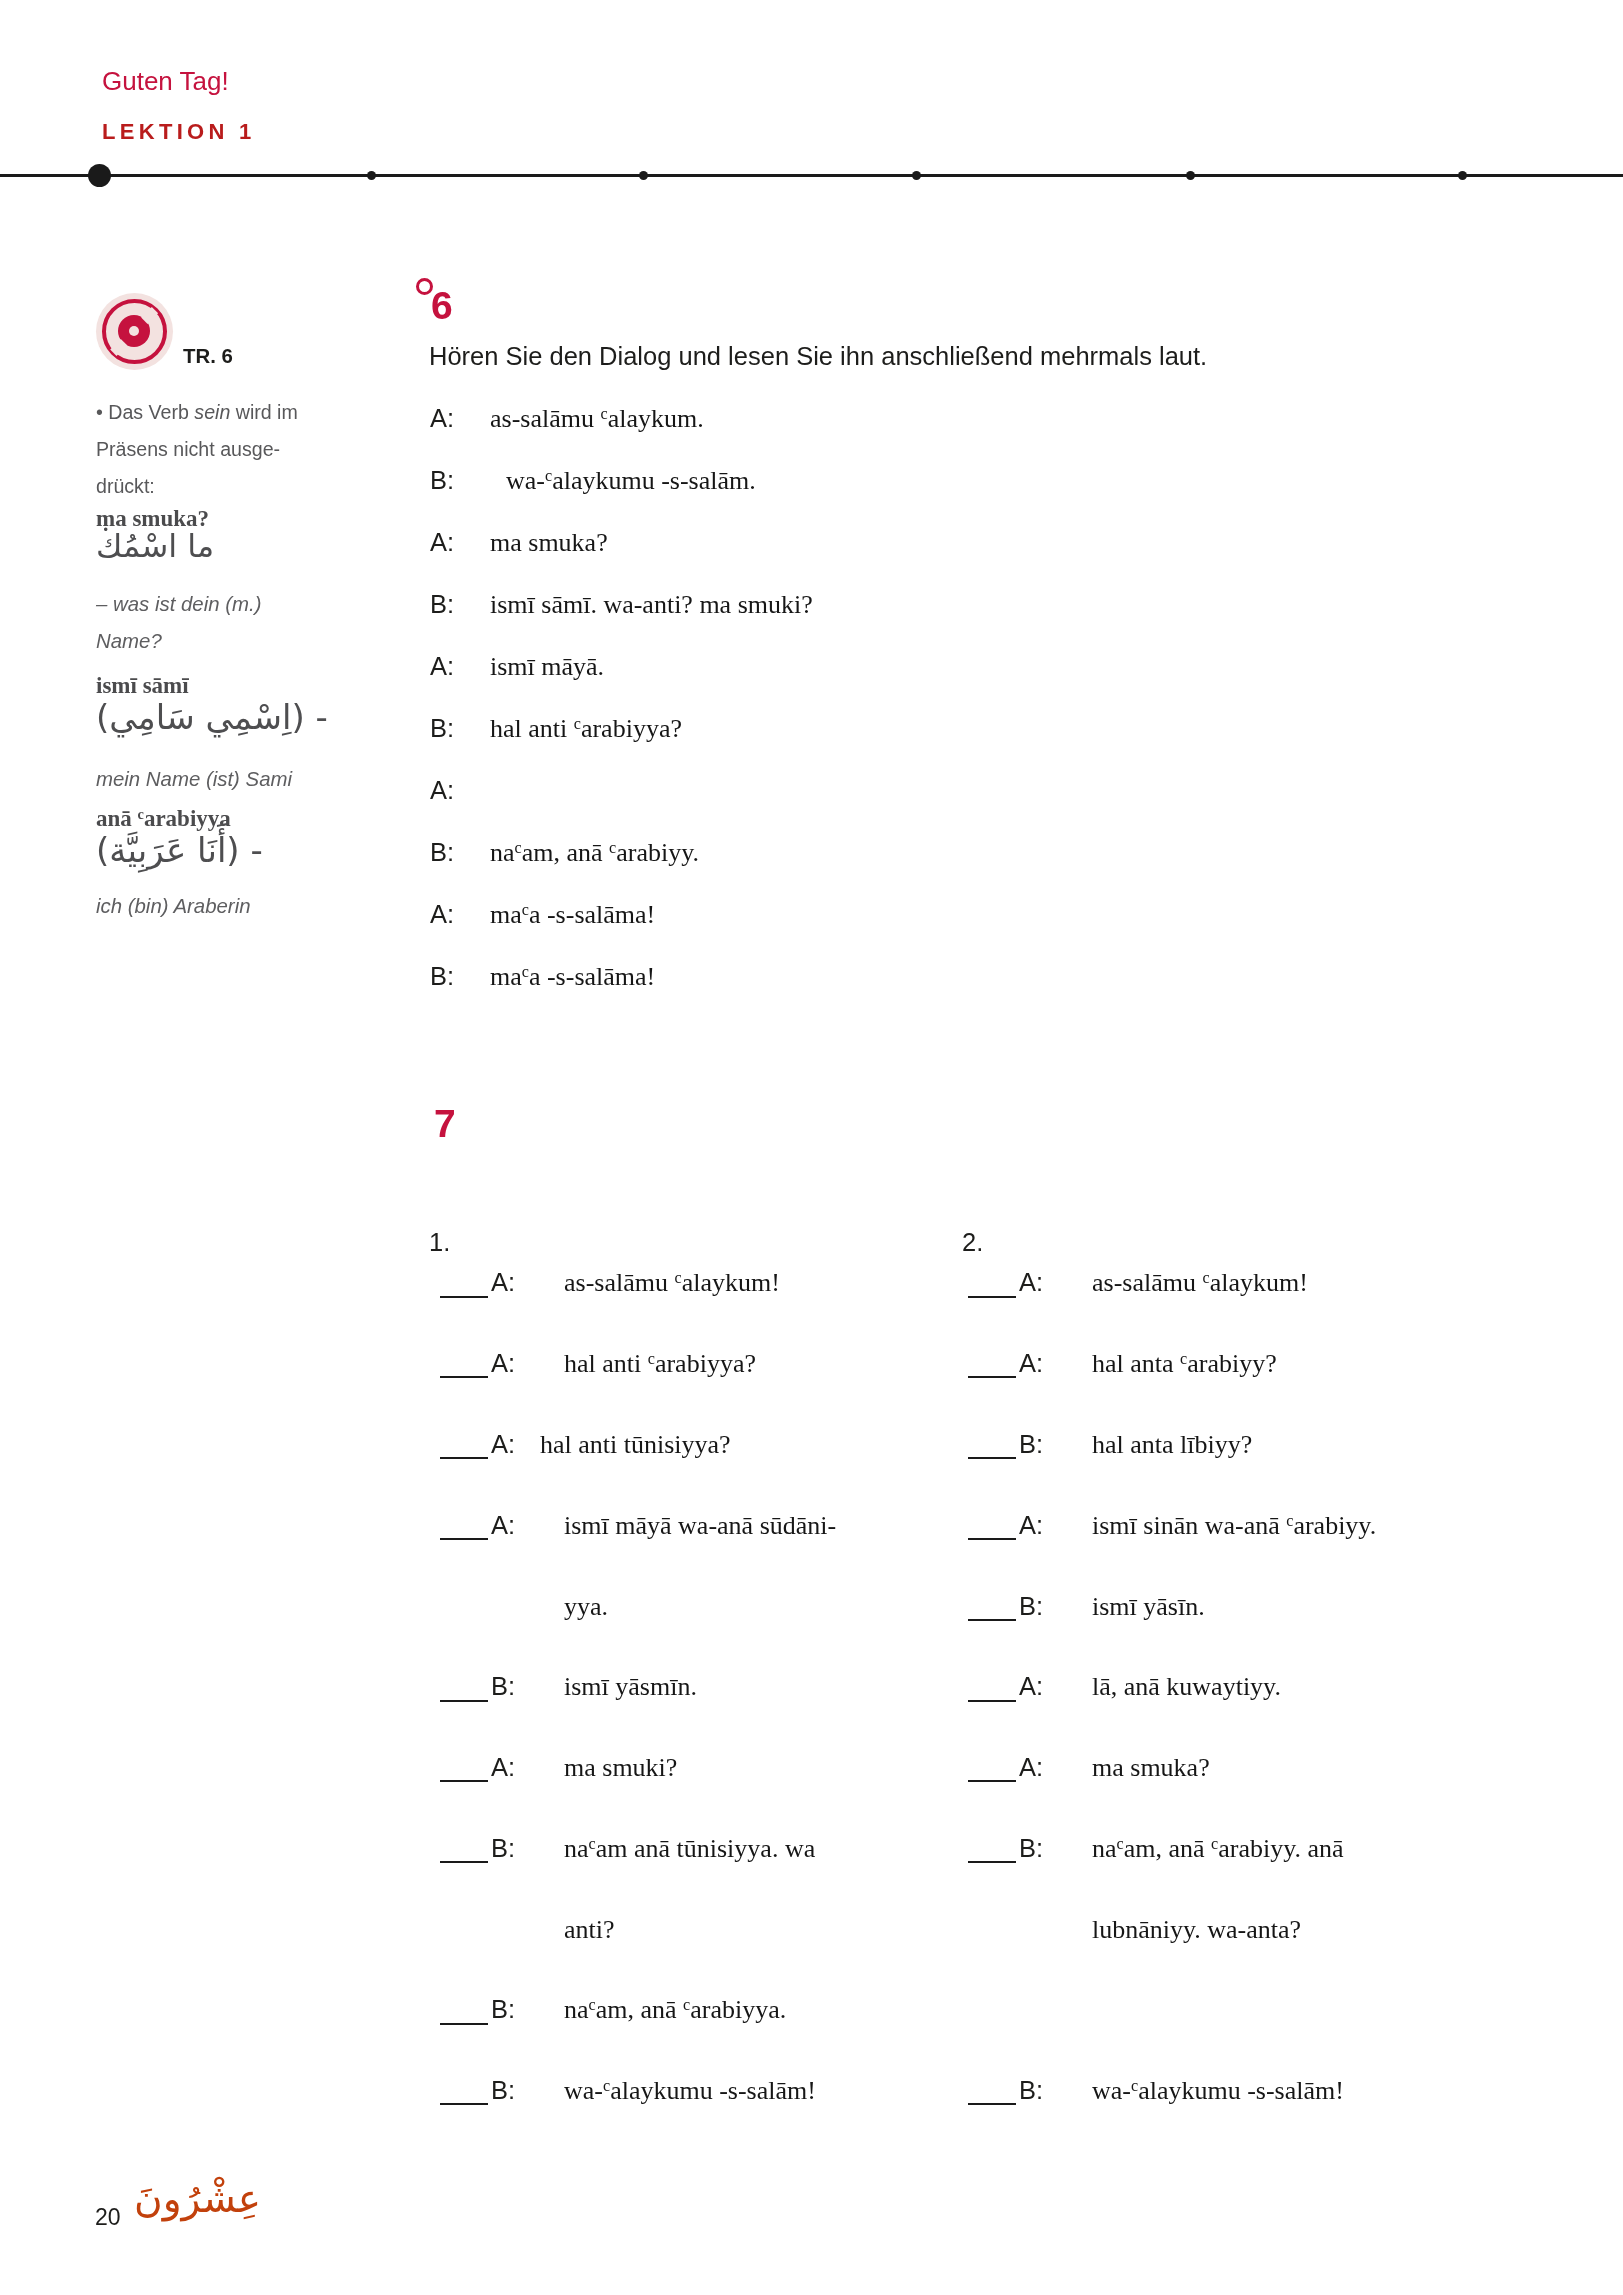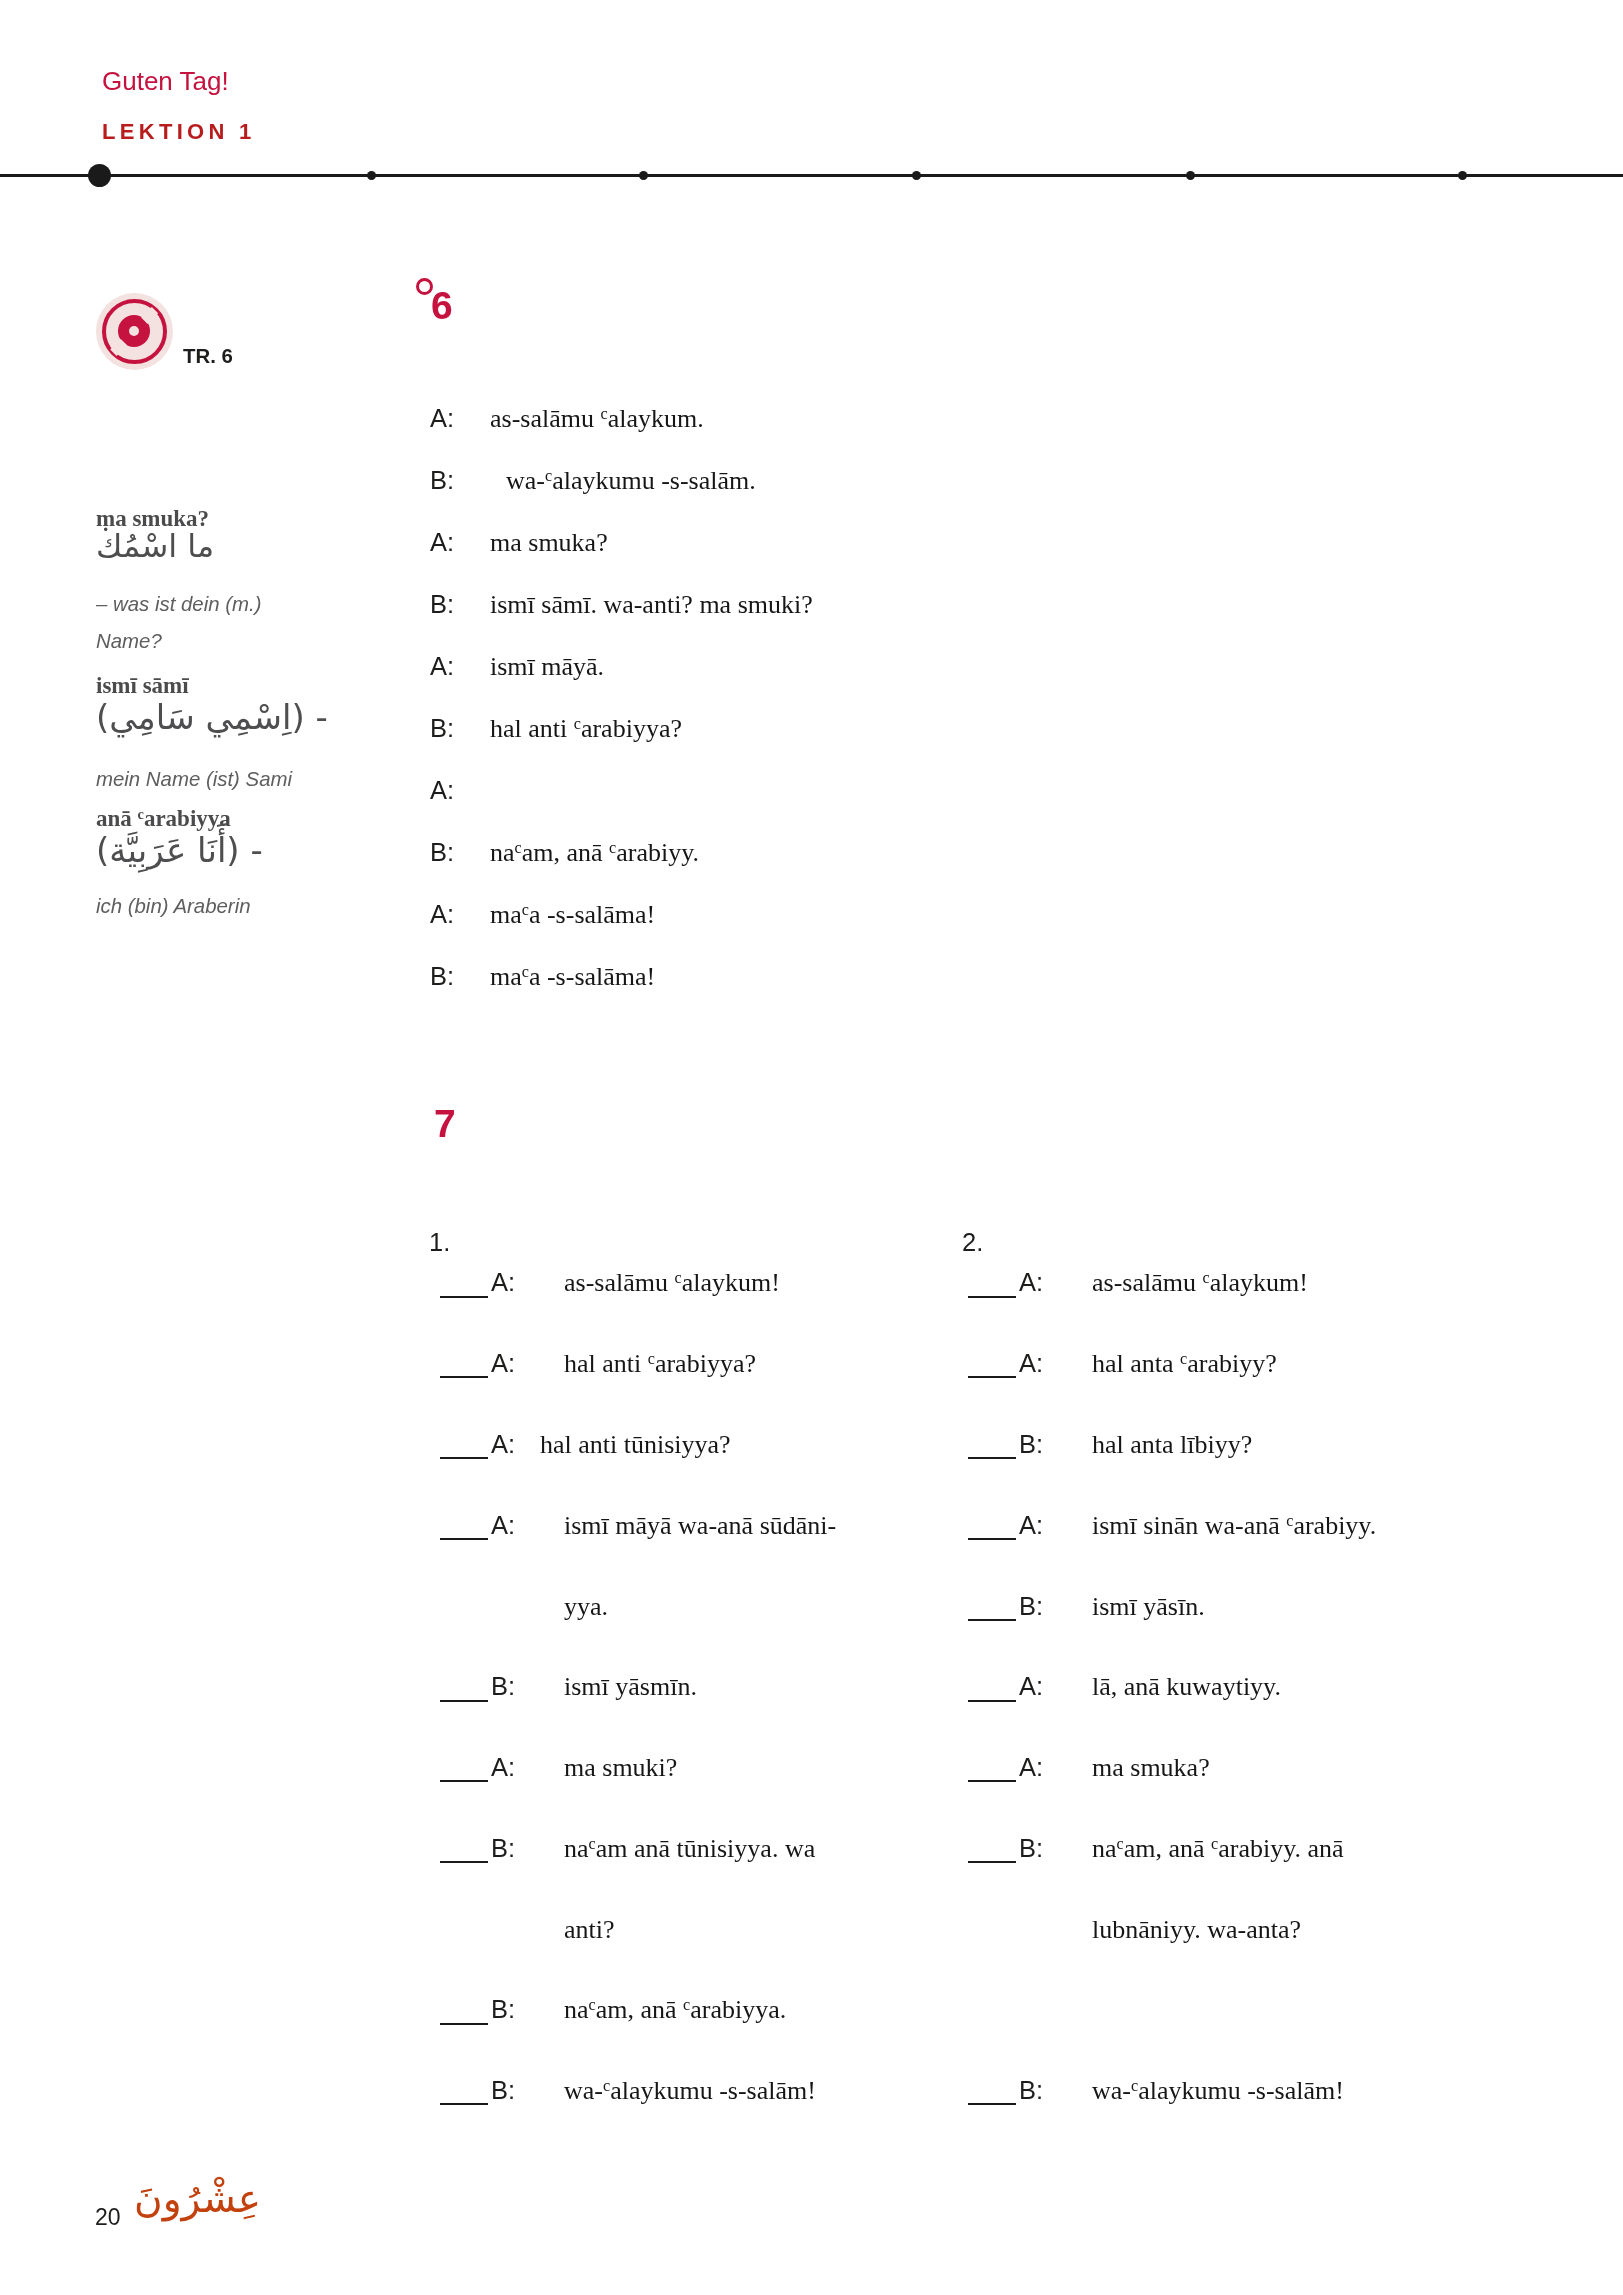--- a/index.html
+++ b/index.html
@@ -59,36 +59,41 @@
   <div class="abs cd">
     <div class="bg"></div>
     <div class="ring"></div>
     <div class="disc"></div>
     <div class="stripe ne"></div>
     <div class="stripe sw"></div>
     <div class="hole"></div>
   </div>
   <div class="abs trlabel">TR. 6</div>
 
+  <div class="abs note"><span>• Das Verb </span><span class="it">sein</span><span> wird im</span><br>
+    <span>Präsens nicht ausge-</span><br>
+    <span>drückt:</span>
+  </div>
 
   <div class="abs translit" style="left:96px;top:506px;">ṃa smuka?</div>
   <div class="abs sb-ar" style="left:96px;top:527px;font-size:32px;" dir="ltr">ما اسْمُك</div>
   <div class="abs german" style="left:96px;top:593px;">– was ist dein (m.)</div>
   <div class="abs german" style="left:96px;top:630px;">Name?</div>
 
   <div class="abs translit" style="left:96px;top:673px;">ismī sāmī</div>
   <div class="abs sb-ar" style="left:96px;top:697px;font-size:34px;" dir="ltr">(اِسْمِي سَامِي) -</div>
   <div class="abs german" style="left:96px;top:768px;">mein Name (ist) Sami</div>
 
   <div class="abs translit" style="left:96px;top:806px;">anā <sup class="ayn">c</sup>arabiyya</div>
   <div class="abs sb-ar" style="left:96px;top:830px;font-size:34px;" dir="ltr">(أَنَا عَرَبِيَّة) -</div>
   <div class="abs german" style="left:96px;top:895px;">ich (bin) Araberin</div>
 
   <div class="abs ringmark"></div>
   <div class="abs exnum" style="left:431px;top:286px;">6</div>
+  <div class="abs instr" style="left:429px;top:342px;">Hören Sie den Dialog und lesen Sie ihn anschließend mehrmals laut.</div>
 
   <div class="abs sp" style="left:430px;top:404px;">A:</div>
   <div class="abs tx" style="left:490px;top:404px;">as-salāmu <sup class="ayn">c</sup>alaykum.</div>
   <div class="abs sp" style="left:430px;top:466px;">B:</div>
   <div class="abs tx" style="left:490px;top:466px;margin-left:16px;">wa-<sup class="ayn">c</sup>alaykumu -s-salām.</div>
   <div class="abs sp" style="left:430px;top:528px;">A:</div>
   <div class="abs tx" style="left:490px;top:528px;">ma smuka?</div>
   <div class="abs sp" style="left:430px;top:590px;">B:</div>
   <div class="abs tx" style="left:490px;top:590px;">ismī sāmī. wa-anti? ma smuki?</div>
   <div class="abs sp" style="left:430px;top:652px;">A:</div>

